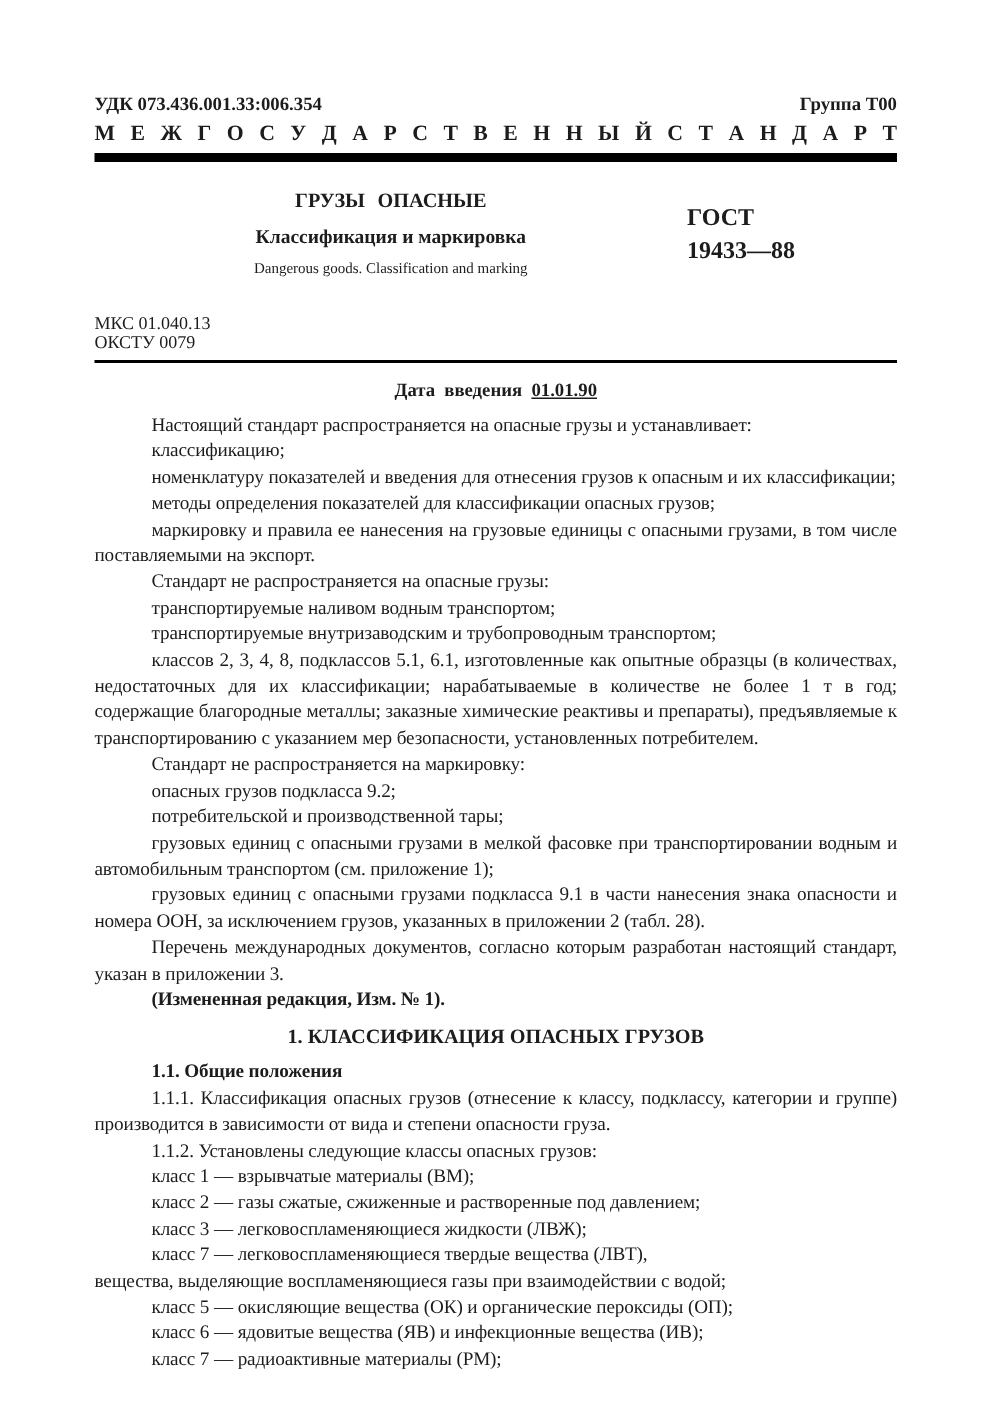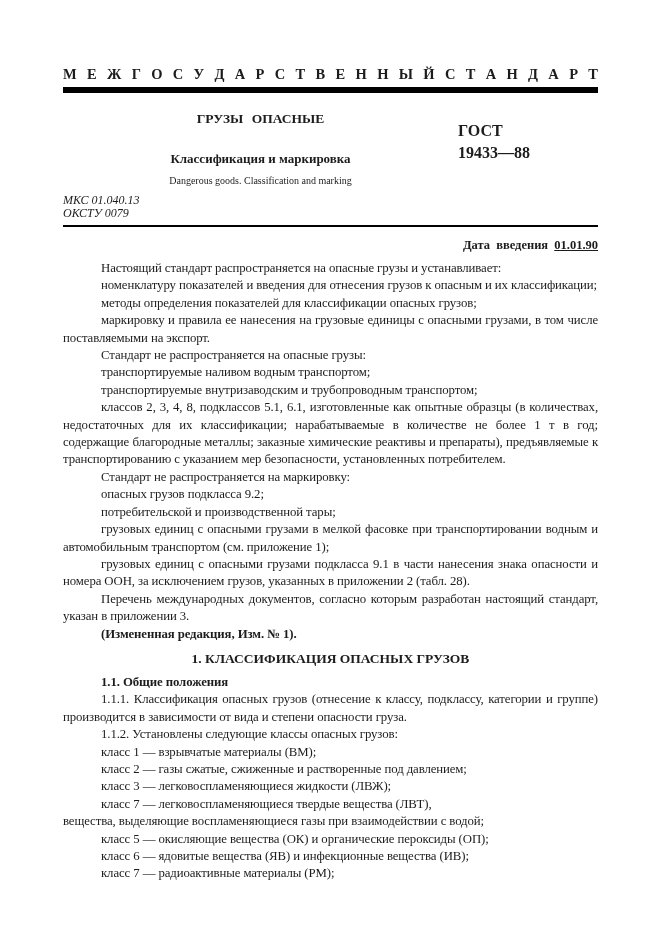--- a/index.html
+++ b/index.html
@@ -23,31 +23,31 @@
   .standard-name {
     margin-top: 4px;
     font-weight: bold; font-size: 14.5px; line-height: 17px;
     text-align: justify; text-align-last: justify;
     white-space: normal;
   }
   .bar-thick { height: 6px; background: #000; margin-top: 4px; }
   .title-row { display: flex; margin-top: 18px; }
   .title-left { flex: 1; text-align: center; }
   .title-ru { font-weight: bold; font-size: 13.5px; line-height: 16px; word-spacing: 5px; }
-  .subtitle-ru { font-weight: bold; font-size: 13px; line-height: 15px; margin-top: 24px; }
+  .subtitle-ru { font-weight: bold; font-size: 13px; line-height: 15px; margin-top: 8px; }
   .subtitle-en { font-size: 10px; line-height: 15px; margin-top: 7px; }
   .gost-block {
     width: 140px; 
     font-weight: bold; font-size: 16px; line-height: 22px;
     padding-top: 9px;
   }
-  .codes { margin-top: 6px; font-size: 12px; line-height: 13px; font-style: italic; }
+  .codes { margin-top: 22px; font-size: 12px; line-height: 13px; }
   .bar-thin { height: 2px; background: #000; margin-top: 5px; }
   .date-row {
-    text-align: right; font-weight: bold; font-size: 12.5px;
+    text-align: center; font-weight: bold; font-size: 12.5px;
     margin-top: 11px; word-spacing: 3px;
   }
   .date-value { text-decoration: underline; }
   
   .body-text {
     margin-top: 7px;
     font-size: 12.8px; line-height: 17.4px;
     text-align: justify; letter-spacing: -0.1px;
   }
   .para { margin: 0; }
@@ -56,20 +56,24 @@
   .section-title {
     margin: 7px 0 5px 0;
     text-align: center; font-weight: bold; font-size: 13.5px; line-height: 17px;
   }
 </style>
 </head>
 <body>
 
 <div class="page">
 
+  <div class="udk-row">
+    <span>УДК 073.436.001.33:006.354</span>
+    <span>Группа Т00</span>
+  </div>
 
   <div class="standard-name">М Е Ж Г О С У Д А Р С Т В Е Н Н Ы Й С Т А Н Д А Р Т</div>
 
   <div class="bar-thick"></div>
 
   <div class="title-row">
     <div class="title-left">
       <div class="title-ru">ГРУЗЫ ОПАСНЫЕ</div>
       <div class="subtitle-ru">Классификация и маркировка</div>
       <div class="subtitle-en">Dangerous goods. Classification and marking</div>
@@ -87,20 +91,21 @@
 
   <div class="bar-thin"></div>
 
   <div class="date-row">
     <span>Дата введения</span>
     <span class="date-value">01.01.90</span>
   </div>
 
   <div class="body-text">
       <p class="para indent">Настоящий стандарт распространяется на опасные грузы и устанавливает:</p>
+      <p class="para indent">классификацию;</p>
       <p class="para indent">номенклатуру показателей и введения для отнесения грузов к опасным и их классификации;</p>
       <p class="para indent">методы определения показателей для классификации опасных грузов;</p>
       <p class="para indent">маркировку и правила ее нанесения на грузовые единицы с опасными грузами, в том числе поставляемыми на экспорт.</p>
       <p class="para indent">Стандарт не распространяется на опасные грузы:</p>
       <p class="para indent">транспортируемые наливом водным транспортом;</p>
       <p class="para indent">транспортируемые внутризаводским и трубопроводным транспортом;</p>
       <p class="para indent">классов 2, 3, 4, 8, подклассов 5.1, 6.1, изготовленные как опытные образцы (в количествах, недостаточных для их классификации; нарабатываемые в количестве не более 1 т в год; содержащие благородные металлы; заказные химические реактивы и препараты), предъявляемые к транспортированию с указанием мер безопасности, установленных потребителем.</p>
       <p class="para indent">Стандарт не распространяется на маркировку:</p>
       <p class="para indent">опасных грузов подкласса 9.2;</p>
       <p class="para indent">потребительской и производственной тары;</p>

